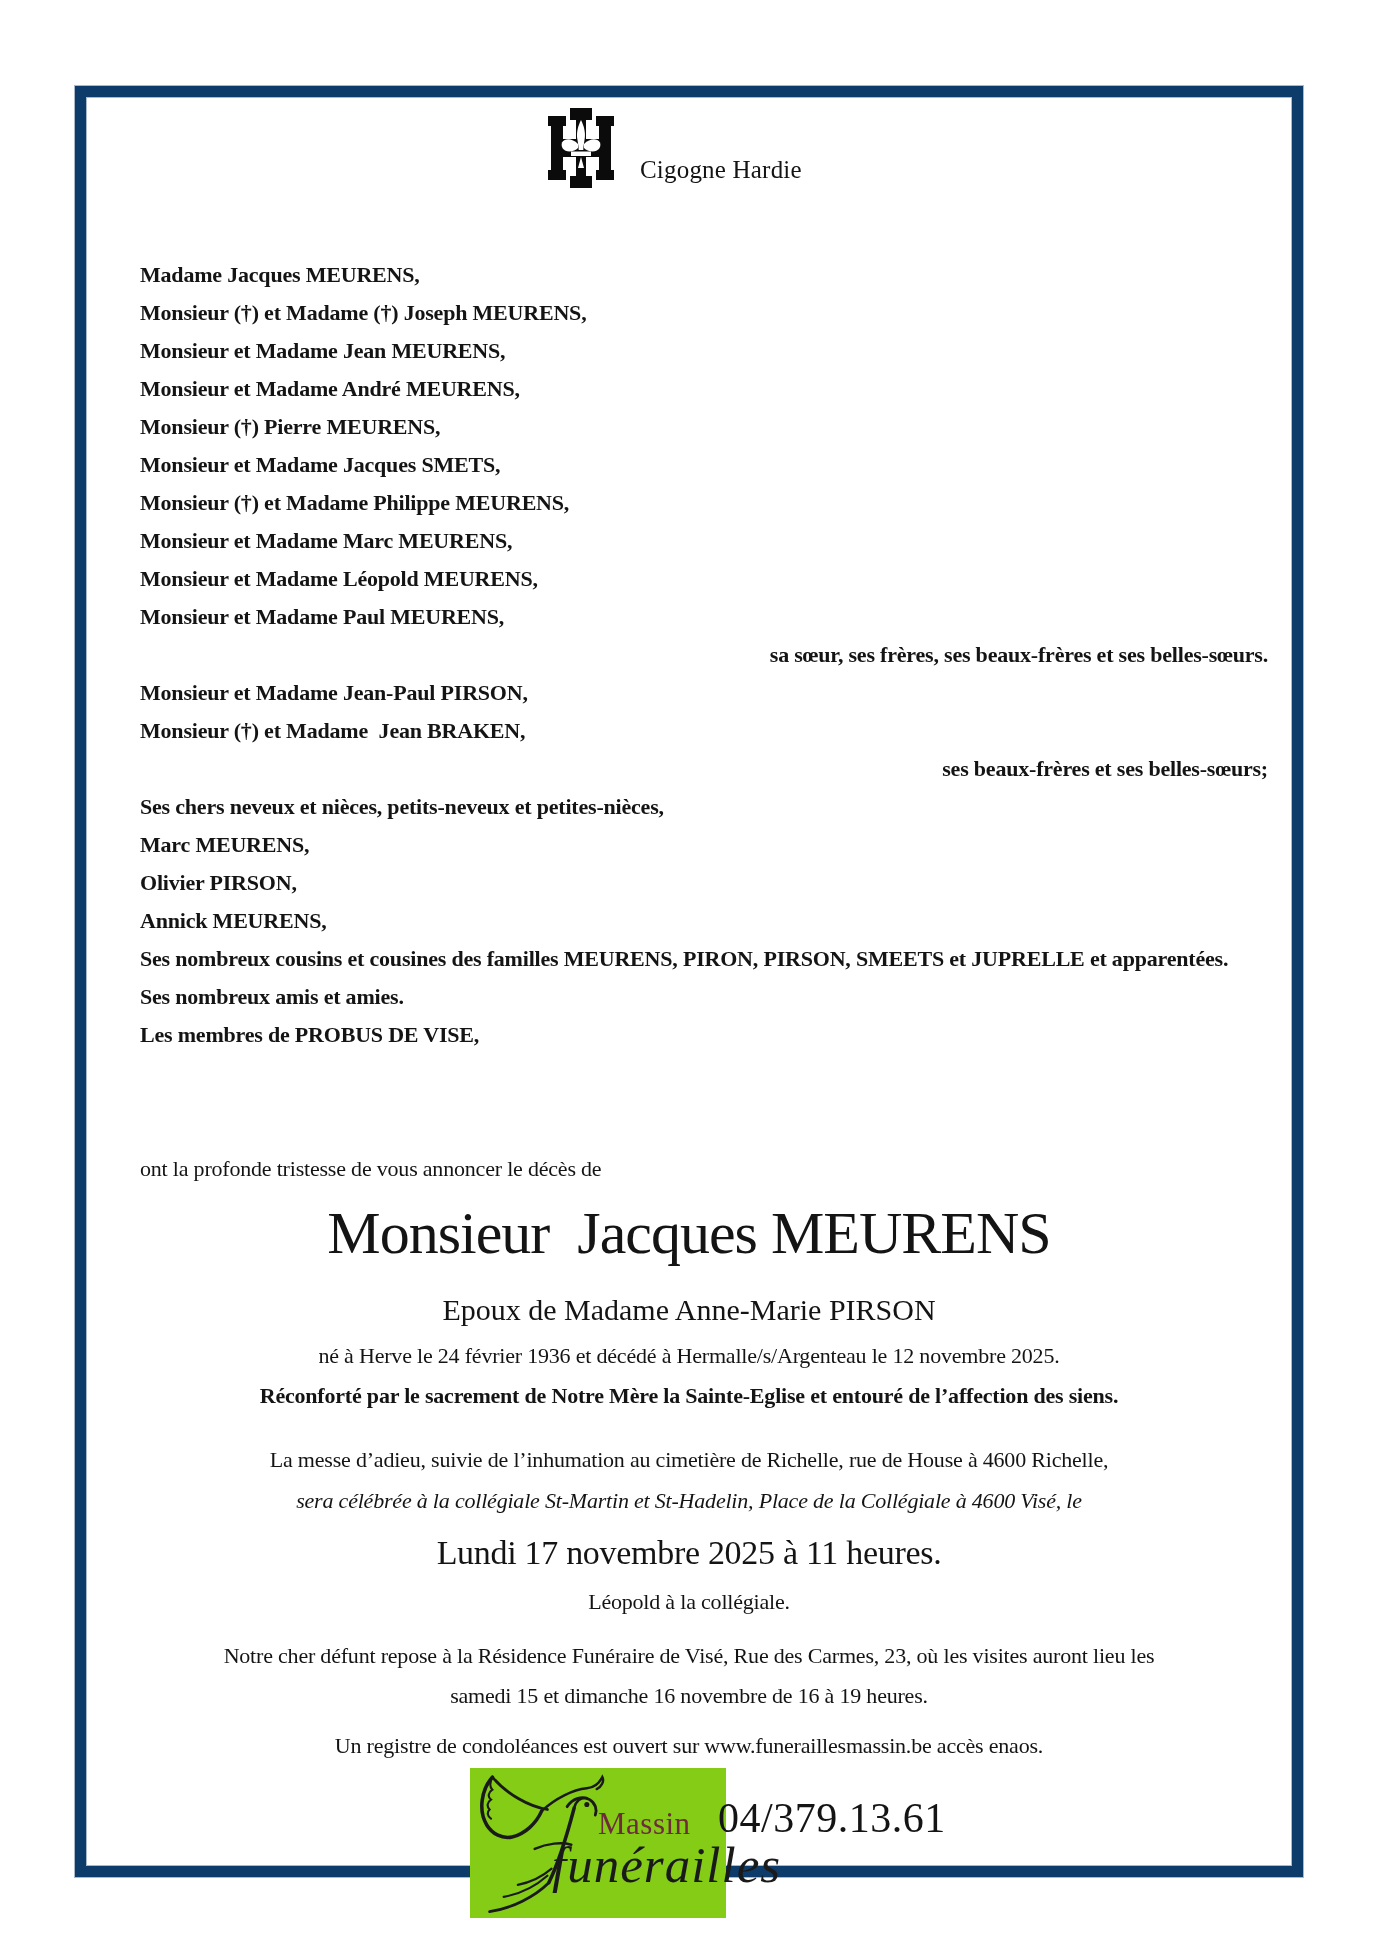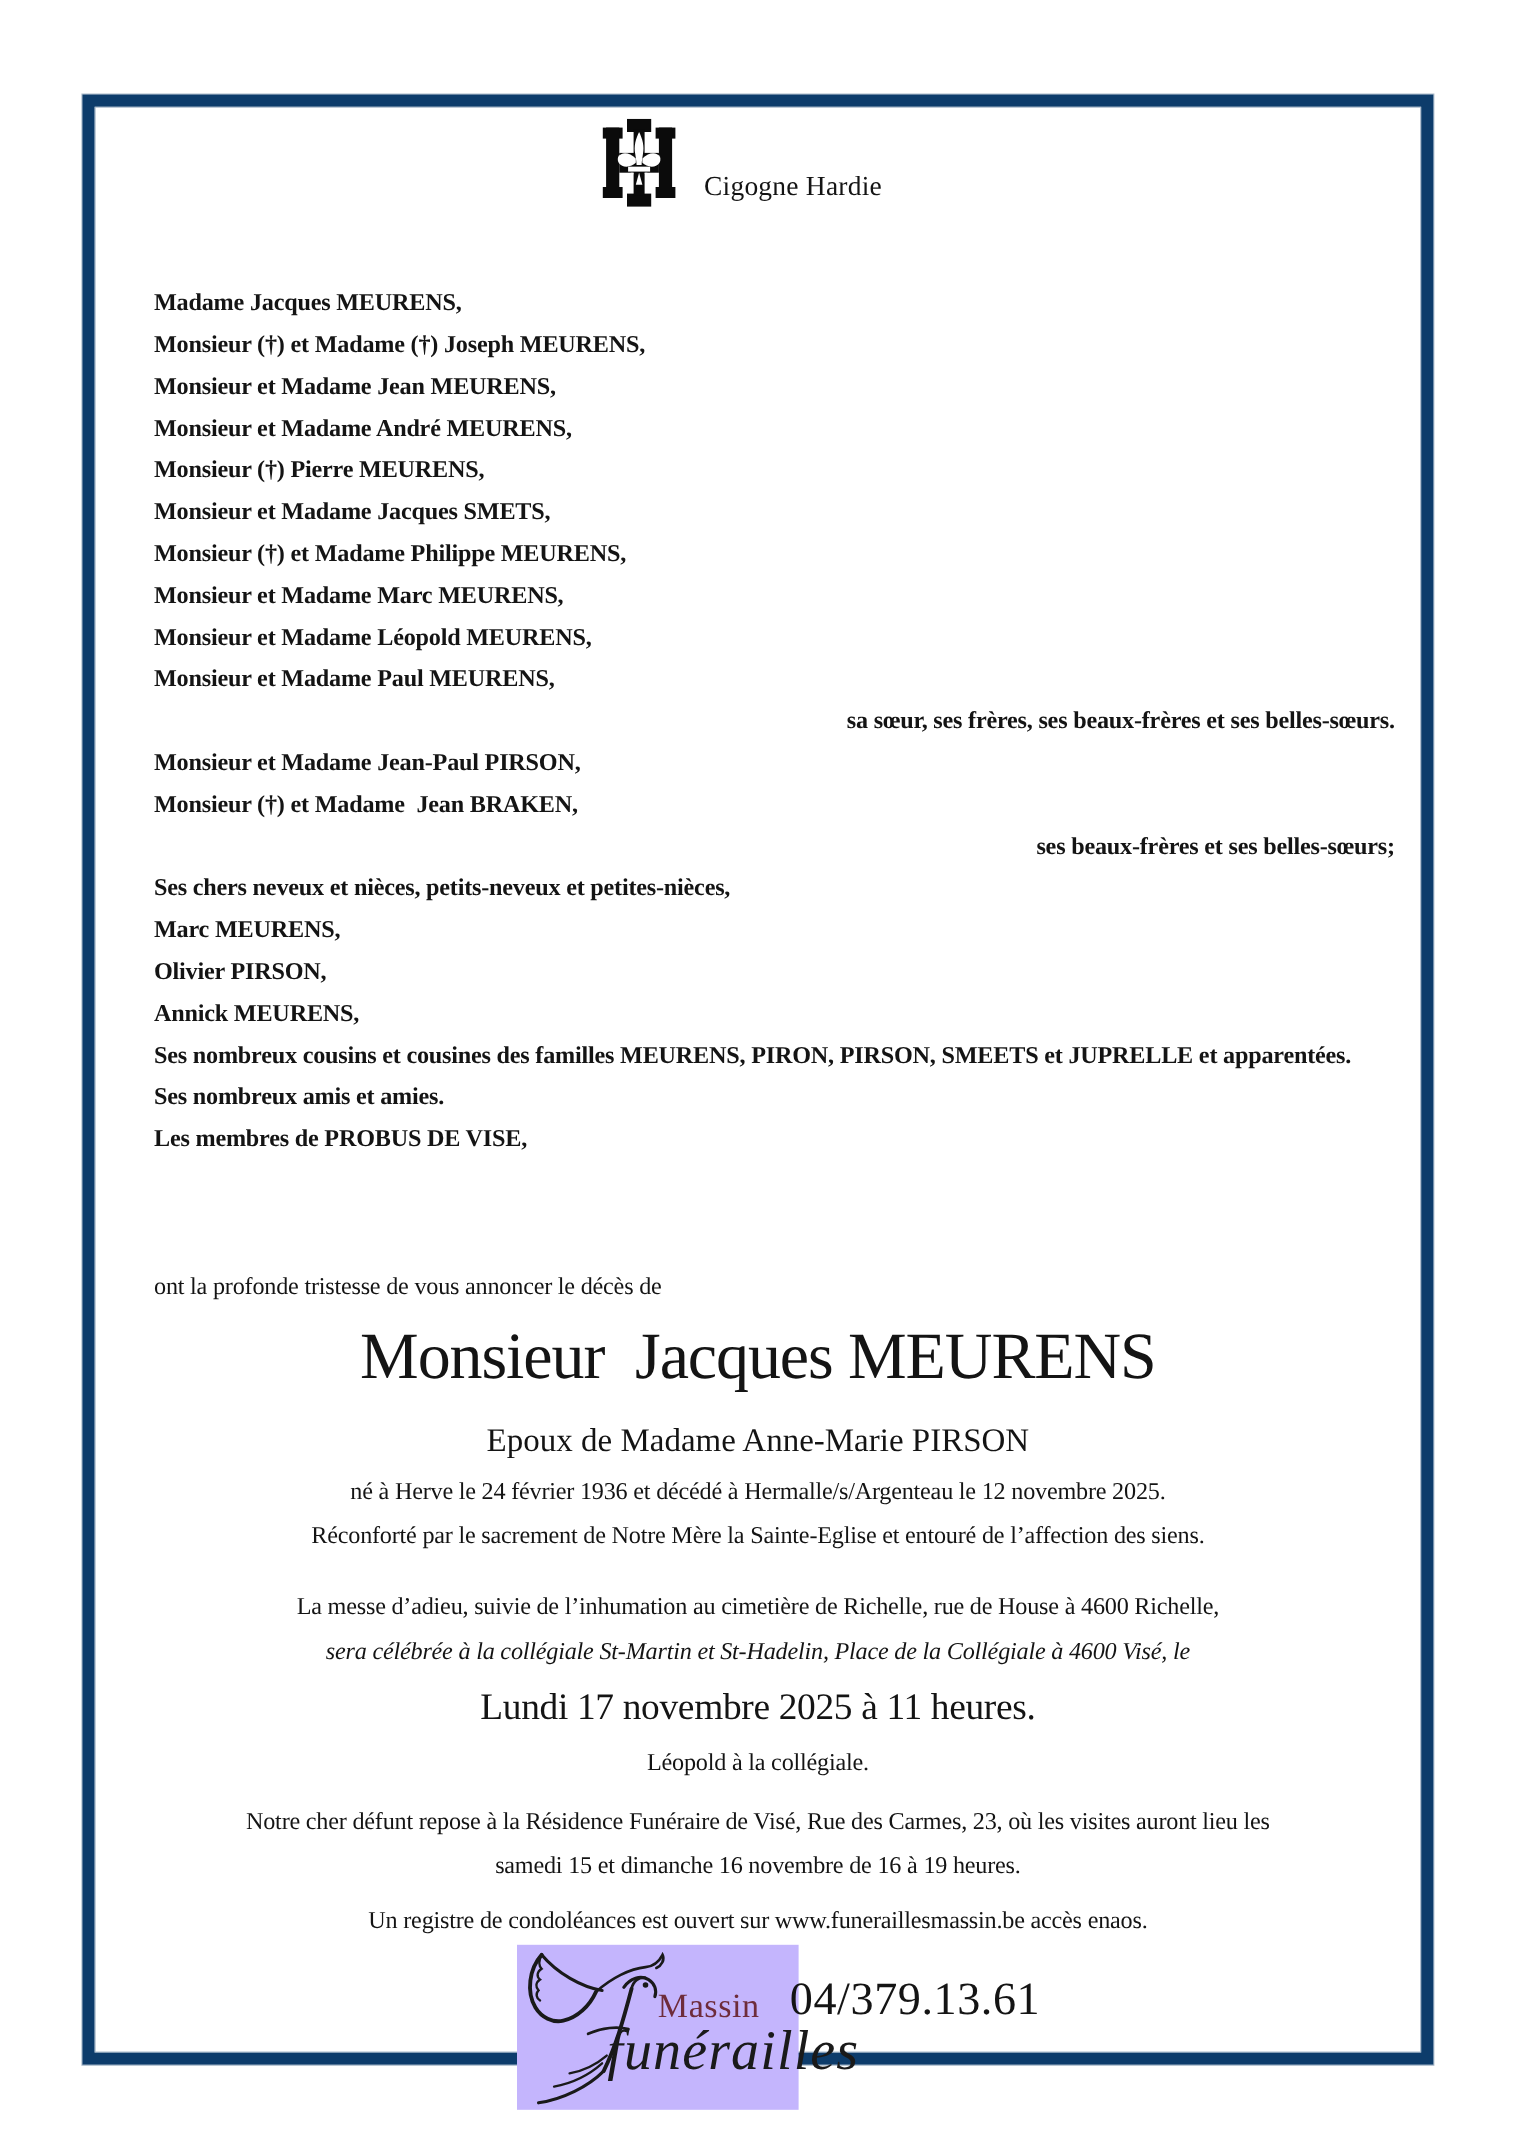--- a/index.html
+++ b/index.html
@@ -28,32 +28,32 @@
   .announce-intro {
     position:absolute; left:140px; top:1150px; width:1128px; height:38px; line-height:38px;
     font-size:22px; letter-spacing:-0.2px; z-index:2;
   }
   
   .cline { position:absolute; left:100px; width:1178px; text-align:center; white-space:pre; z-index:2; }
   .deceased-name { top:1196px; font-size:60px; line-height:74px; letter-spacing:-1px; }
   .spouse-line   { top:1292px; font-size:30px; line-height:36px; }
   .body22        { font-size:22px; line-height:30px; letter-spacing:-0.2px; }
   .l-birth   { top:1341px; }
-  .l-comfort { top:1381px; }
+  .l-comfort { top:1381px;font-weight:bold; }
   .l-mass1   { top:1445px; }
   .l-mass2   { top:1486px;font-style:italic; }
   .l-date    { top:1530px; font-size:34px; line-height:46px; letter-spacing:-0.3px; }
   .l-meet    { top:1587px; }
   .l-rest1   { top:1641px; }
   .l-rest2   { top:1681px; }
   .l-reg     { top:1731px; }
   
   .footer-logo-box {
     position:absolute; left:470px; top:1768px; width:256px; height:150px;
-    background:#c4b5fd; z-index:3;
+    background:#84cc16; z-index:3;
   }
   .dove { position:absolute; left:-12px; top:2px; width:190px; height:148px; }
   .fh-name { position:absolute; left:128px; top:38px; font-size:31px; color:#6e2c3b; letter-spacing:.5px; }
   .fh-type { position:absolute; left:82px; top:68px; font-size:51px; font-style:italic; color:#1a1a1a; letter-spacing:1px; }
   .phone {
     position:absolute; left:718px; top:1794px; font-size:42px; z-index:3; letter-spacing:.5px;
   }
 </style>
 </head>
 <body>

